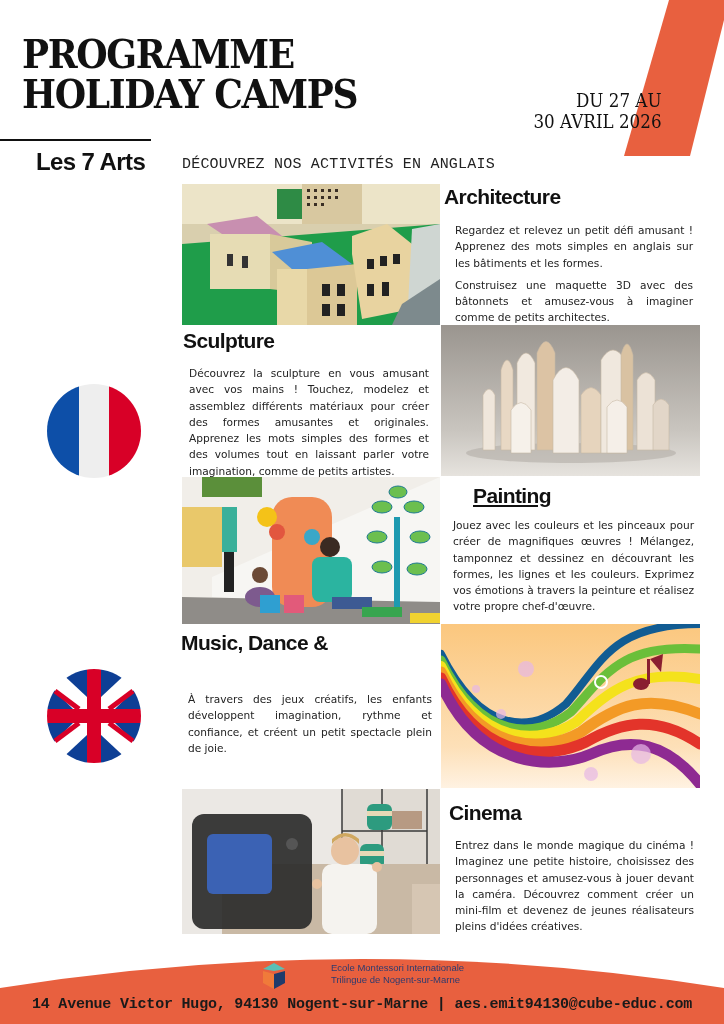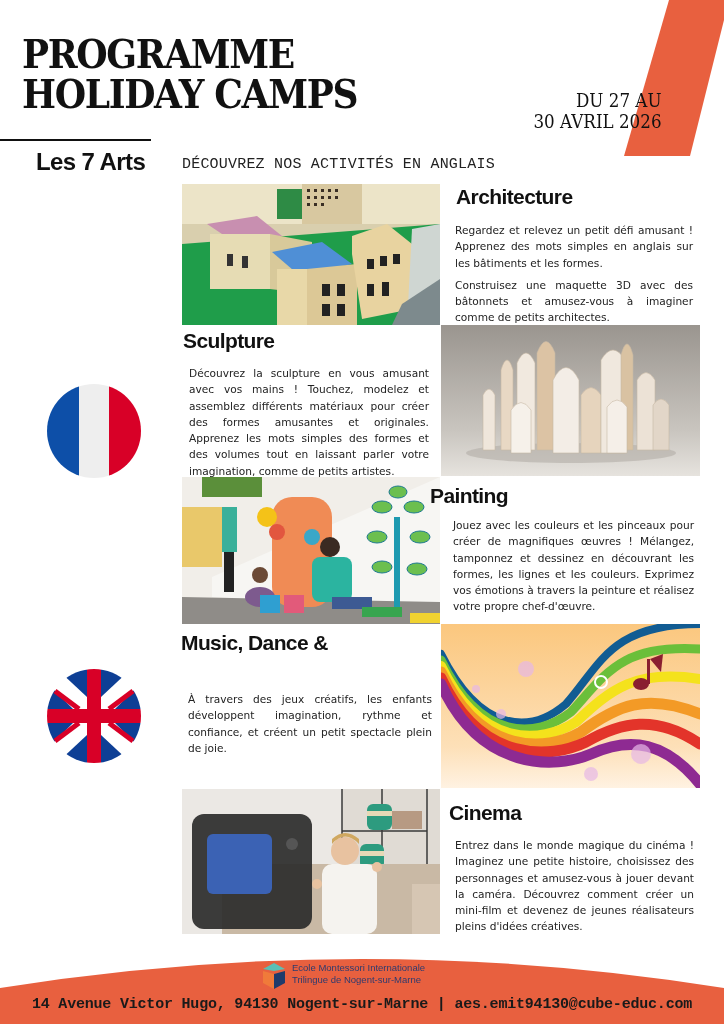--- a/index.html
+++ b/index.html
@@ -24,21 +24,21 @@
   .sec-title { position: absolute; font-family: "Liberation Sans", sans-serif; font-weight: bold; font-size: 21px; letter-spacing: -0.6px; color: #111; line-height: 25px; }
   .sec-text { position: absolute; font-family: "DejaVu Sans", sans-serif; font-size: 10.6px; line-height: 16.3px; color: #222; text-align: justify; }
   .sec-text p { margin: 6px; }
 
   .flag { position: absolute; width: 94px; height: 94px; border-radius: 50%; overflow: hidden; }
 
   .footer { position: absolute; left: 0; top: 948px; width: 724px; height: 76px; }
   .footer svg.bg { position: absolute; left: 0; top: 0; }
   .logo { position: absolute; left: 262px; top: 962px; width: 24px; height: 28px; }
   .school { position: absolute; left: 292px; top: 962px; font-family: "Liberation Sans", sans-serif; font-size: 9.5px; line-height: 11.5px; color: #2e3a6e; }
-  .school span { display: block; }
+  .school span { display: block; margin-left: 39px; }
   .address { position: absolute; left: 0; width: 724px; top: 996px; text-align: center; font-family: Liberation Mono, monospace; font-weight: bold;
              font-size: 15px; color: #1a1a1a; letter-spacing: -0.2px; }
 </style>
 </head>
 <body>
 
 <svg class="stripe" viewBox="0 0 724 160">
   <polygon points="669,0 724,0 724,20 690,156 624,156" fill="#e8603f"></polygon>
 </svg>
 
@@ -95,21 +95,21 @@
         <rect x="211" y="70" width="7" height="10"></rect>
         <rect x="185" y="100" width="7" height="12"></rect>
         <rect x="200" y="98" width="7" height="14"></rect>
       </g>
     <polygon points="230,45 258,40 258,141 225,141" fill="#cfd6d2"></polygon>
     <polygon points="220,120 258,95 258,141 210,141" fill="#7d8a8d"></polygon>
     <rect x="45" y="70" width="6" height="12" fill="#333"></rect>
       <rect x="60" y="72" width="6" height="12" fill="#333"></rect>
   </svg>
 </div>
-<div class="sec-title" style="left:456px;top:184px;text-align:right;">Architecture</div>
+<div class="sec-title" style="left:444px;top:184px;text-align:right;">Architecture</div>
 <div class="sec-text" style="left:449px;top:216px;width:250px;">
   <p>Regardez et relevez un petit défi amusant ! Apprenez des mots simples en anglais sur les bâtiments et les formes.</p>
   <p>Construisez une maquette 3D avec des bâtonnets et amusez-vous à imaginer comme de petits architectes.</p>
 </div>
 
 <div class="sec-title" style="left:183px;top:328px;">Sculpture</div>
 <div class="sec-text" style="left:183px;top:359px;width:252px;">
   <p>Découvrez la sculpture en vous amusant avec vos mains ! Touchez, modelez et assemblez différents matériaux pour créer des formes amusantes et originales. Apprenez les mots simples des formes et des volumes tout en laissant parler votre imagination, comme de petits artistes.</p>
 </div>
 <div class="img" style="left:441px;top:325px;width:259px;height:151px;">
@@ -167,21 +167,21 @@
     <circle cx="78" cy="98" r="8" fill="#6b4a36"></circle>
     <rect x="130" y="80" width="40" height="45" rx="8" fill="#2bb4a0"></rect>
     <circle cx="148" cy="70" r="10" fill="#3a2a22"></circle>
     <rect x="150" y="120" width="40" height="12" fill="#3d5a93"></rect>
     <rect x="78" y="118" width="20" height="18" fill="#2f9fd1"></rect>
     <rect x="102" y="118" width="20" height="18" fill="#e25a7a"></rect>
     <rect x="180" y="130" width="40" height="10" fill="#37a54f"></rect>
     <rect x="228" y="136" width="30" height="10" fill="#f0d230"></rect>
   </svg>
 </div>
-<div class="sec-title" style="left:430px;top:483px;">Painting</div>
+<div class="sec-title" style="left:473px;top:483px;text-decoration:underline;">Painting</div>
 <div class="sec-text" style="left:447px;top:511px;width:253px;">
   <p>Jouez avec les couleurs et les pinceaux pour créer de magnifiques œuvres ! Mélangez, tamponnez et dessinez en découvrant les formes, les lignes et les couleurs. Exprimez vos émotions à travers la peinture et réalisez votre propre chef-d'œuvre.</p>
 </div>
 
 <div class="sec-title" style="left:181px;top:630px;">
   <span style="display:block">Music, Dance &amp;</span>
 </div>
 <div class="sec-text" style="left:182px;top:685px;width:256px;">
   <p>À travers des jeux créatifs, les enfants développent imagination, rythme et confiance, et créent un petit spectacle plein de joie.</p>
 </div>

